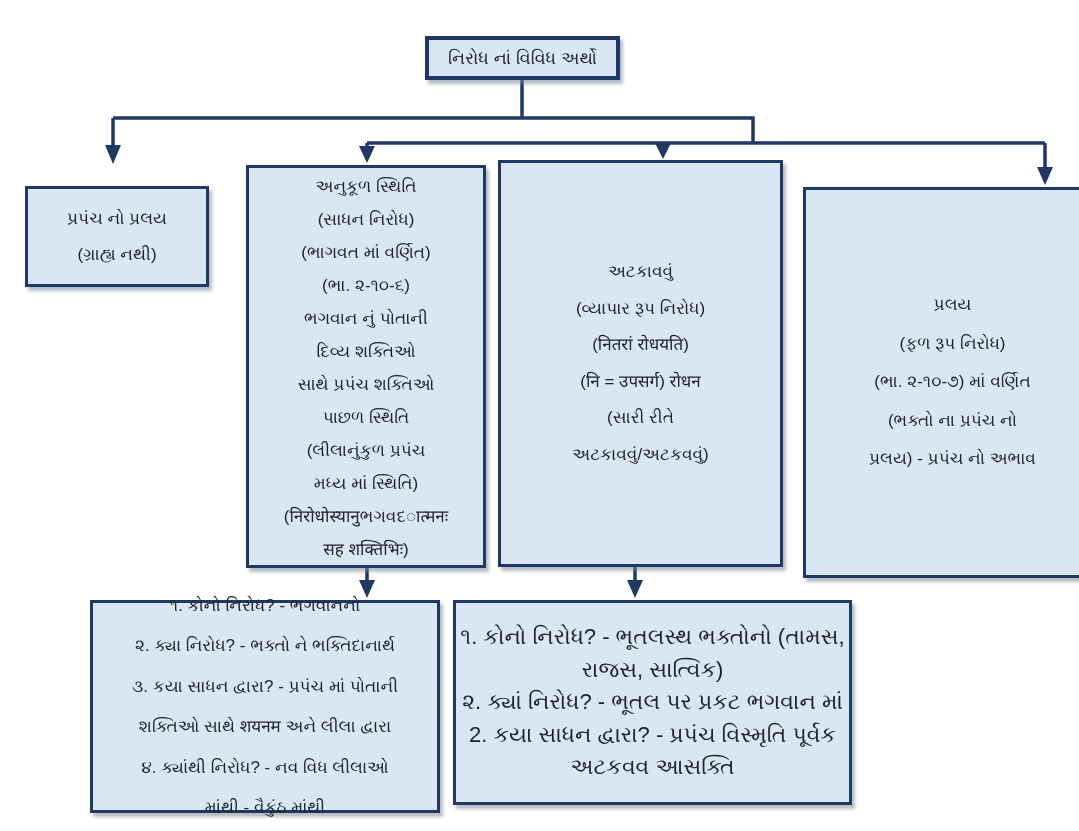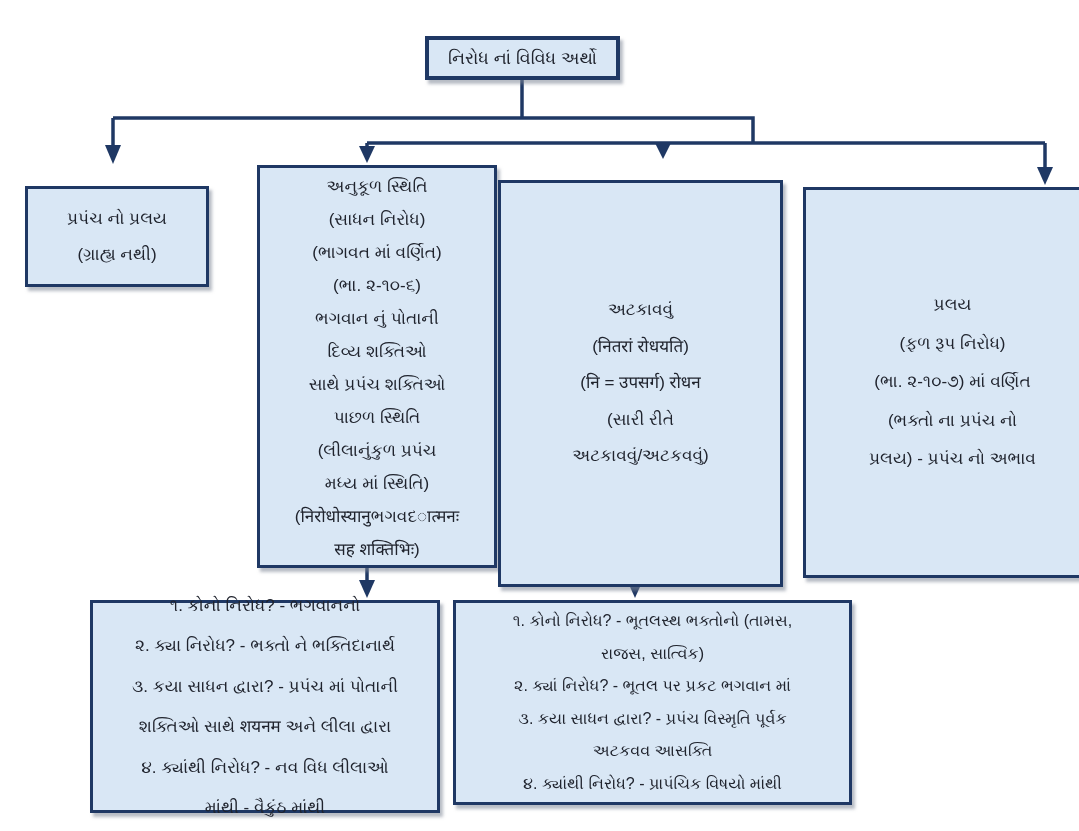--- a/index.html
+++ b/index.html
@@ -53,37 +53,38 @@
 
   <div class="box" style="left:425px;top:36px;width:195px;height:44px;border-width:4px;font-size:17.5px;">
       <div class="line">નિરોધ નાં વિવિધ અર્થો</div>
     </div>
 
   <div class="box" style="left:25px;top:167px;width:184px;height:101px;line-height:36px;margin-top:19px;">
       <div class="line">પ્રપંચ નો પ્રલય</div>
       <div class="line">(ગ્રાહ્ય નથી)</div>
     </div>
 
-  <div class="box" style="left:257px;top:165px;width:240px;height:403px;line-height:33px;justify-content:flex-start;padding-top:2px;">
+  <div class="box" style="left:246px;top:165px;width:240px;height:403px;line-height:33px;justify-content:flex-start;padding-top:2px;">
       <div class="line">અનુકૂળ સ્થિતિ</div>
       <div class="line">(સાધન નિરોધ)</div>
       <div class="line">(ભાગવત માં વર્ણિત)</div>
       <div class="line">(ભા. ૨-૧૦-૬)</div>
       <div class="line">ભગવાન નું પોતાની</div>
       <div class="line">દિવ્ય શક્તિઓ</div>
       <div class="line">સાથે પ્રપંચ શક્તિઓ</div>
       <div class="line">પાછળ સ્થિતિ</div>
       <div class="line">(લીલાનુંકુળ પ્રપંચ</div>
       <div class="line">મધ્ય માં સ્થિતિ)</div>
       <div class="line">(निरोधोस्यानुભગવદात्मनः</div>
       <div class="line">सह शक्तिभिः)</div>
     </div>
 
-  <div class="box" style="left:498px;top:160px;width:285px;height:407px;line-height:36.5px;margin-top:20px;">
+  <div class="box" style="left:498px;top:160px;width:285px;height:407px;line-height:36.5px;">
       <div class="line">અટકાવવું</div>
+      <div class="line">(વ્યાપાર રૂપ નિરોધ)</div>
       <div class="line">(नितरां रोधयति)</div>
       <div class="line">(नि = उपसर्ग) रोधन</div>
       <div class="line">(સારી રીતે</div>
       <div class="line">અટકાવવું/અટકવવું)</div>
     </div>
 
   <div class="box" style="left:803px;top:187px;width:299px;height:391px;line-height:38.5px;">
       <div class="line">પ્રલય</div>
       <div class="line">(ફળ રૂપ નિરોધ)</div>
       <div class="line">(ભા. ૨-૧૦-૭) માં વર્ણિત</div>
@@ -93,22 +94,21 @@
 
   <div class="box" style="left:90px;top:600px;width:350px;height:213px;line-height:33.5px;gap:7px;">
       <div class="line">૧. કોનો નિરોધ? - ભગવાનનો</div>
       <div class="line">૨. ક્યા નિરોધ? - ભક્તો ને  ભક્તિદાનાર્થ</div>
       <div class="line">૩. કયા સાધન દ્વારા? - પ્રપંચ માં પોતાની</div>
       <div class="line">શક્તિઓ સાથે शयनम અને લીલા દ્વારા</div>
       <div class="line">૪. ક્યાંથી નિરોધ? - નવ વિધ લીલાઓ</div>
       <div class="line">માંથી - વૈકુંઠ માંથી</div>
     </div>
 
-  <div class="box" style="left:453px;top:600px;width:399px;height:205px;line-height:32.5px;font-size:16px;">
+  <div class="box" style="left:453px;top:600px;width:399px;height:205px;line-height:32.5px;font-size:22px;">
       <div class="line">૧. કોનો નિરોધ? - ભૂતલસ્થ ભક્તોનો (તામસ,</div>
       <div class="line">રાજસ, સાત્વિક)</div>
       <div class="line">૨. ક્યાં નિરોધ? - ભૂતલ પર પ્રકટ ભગવાન માં</div>
-      <div class="line">૩. કયા સાધન દ્વારા? - પ્રપંચ વિસ્મૃતિ પૂર્વક</div>
+      <div class="line">2. કયા સાધન દ્વારા? - પ્રપંચ વિસ્મૃતિ પૂર્વક</div>
       <div class="line">અટકવવ આસક્તિ</div>
-      <div class="line">૪. ક્યાંથી નિરોધ? - પ્રાપંચિક વિષયો માંથી</div>
     </div>
 
 </div>
 
 </body></html>

